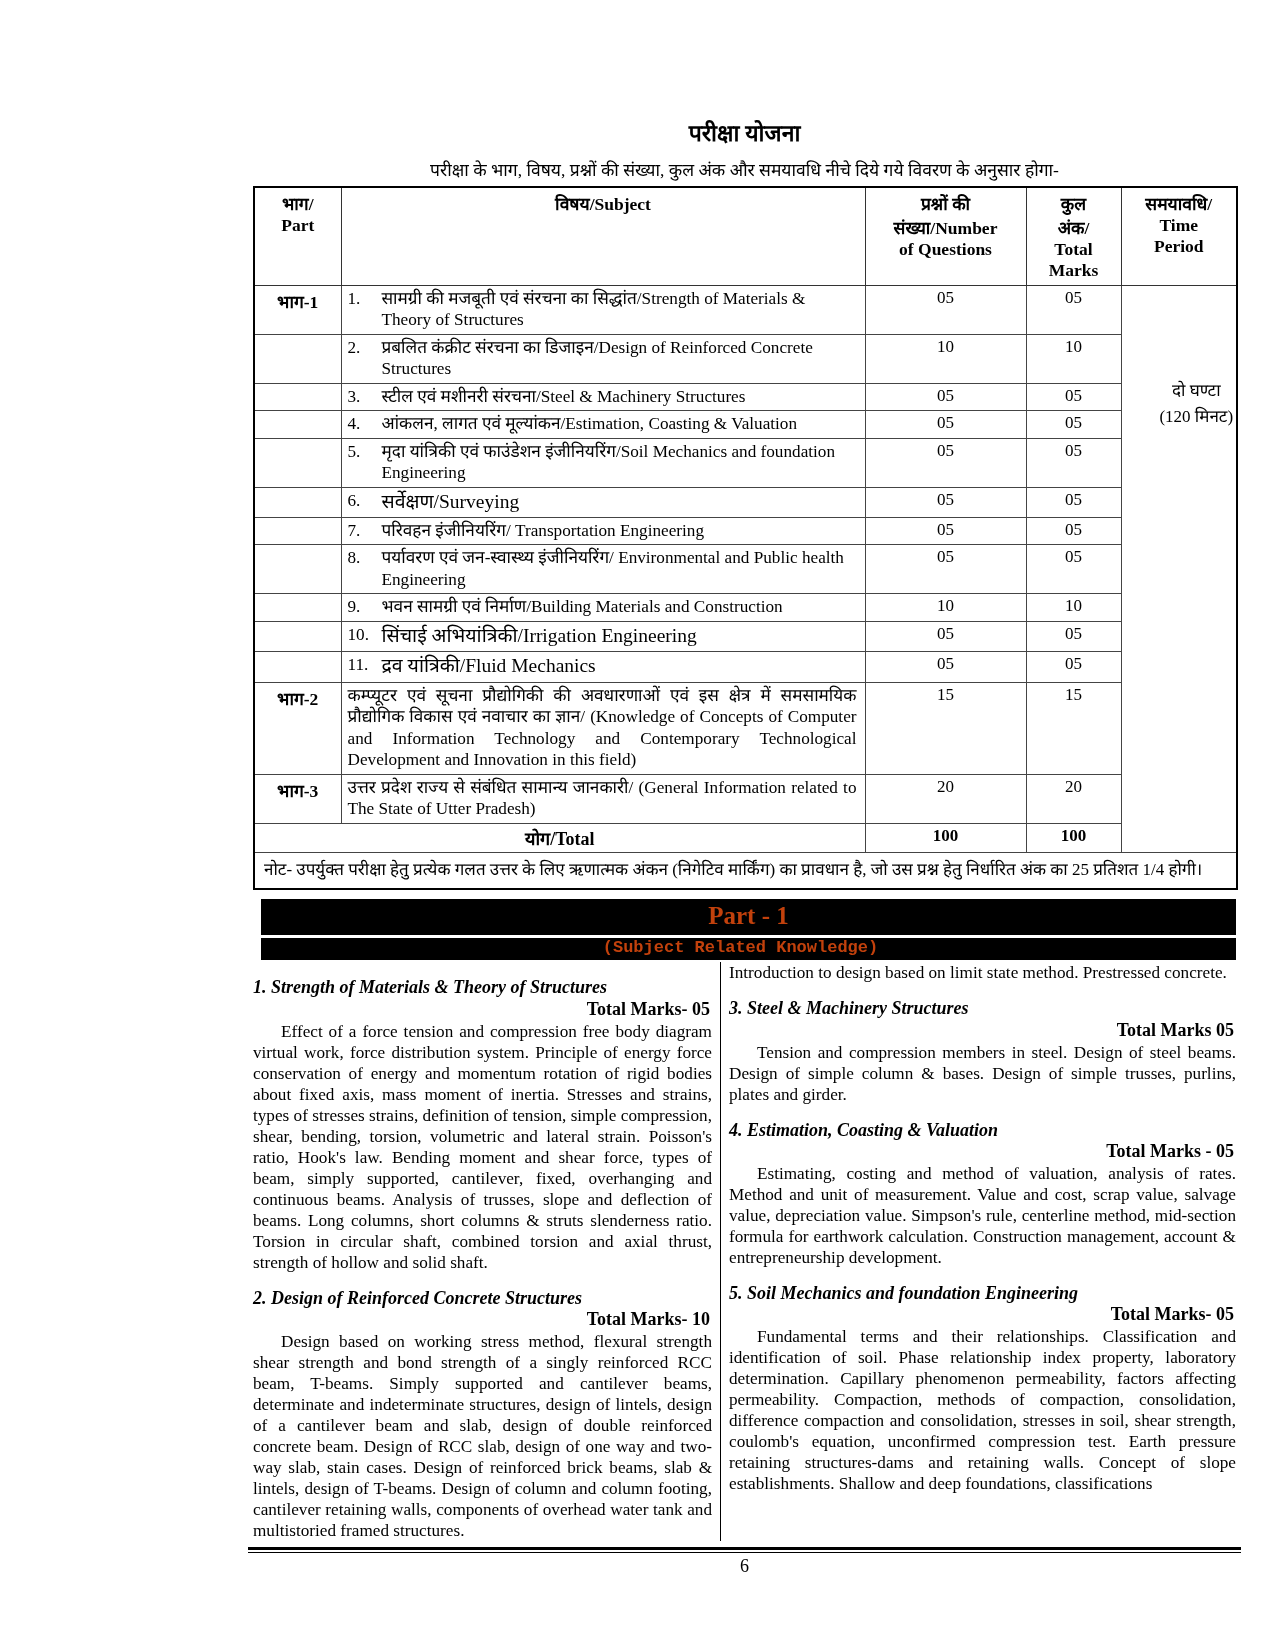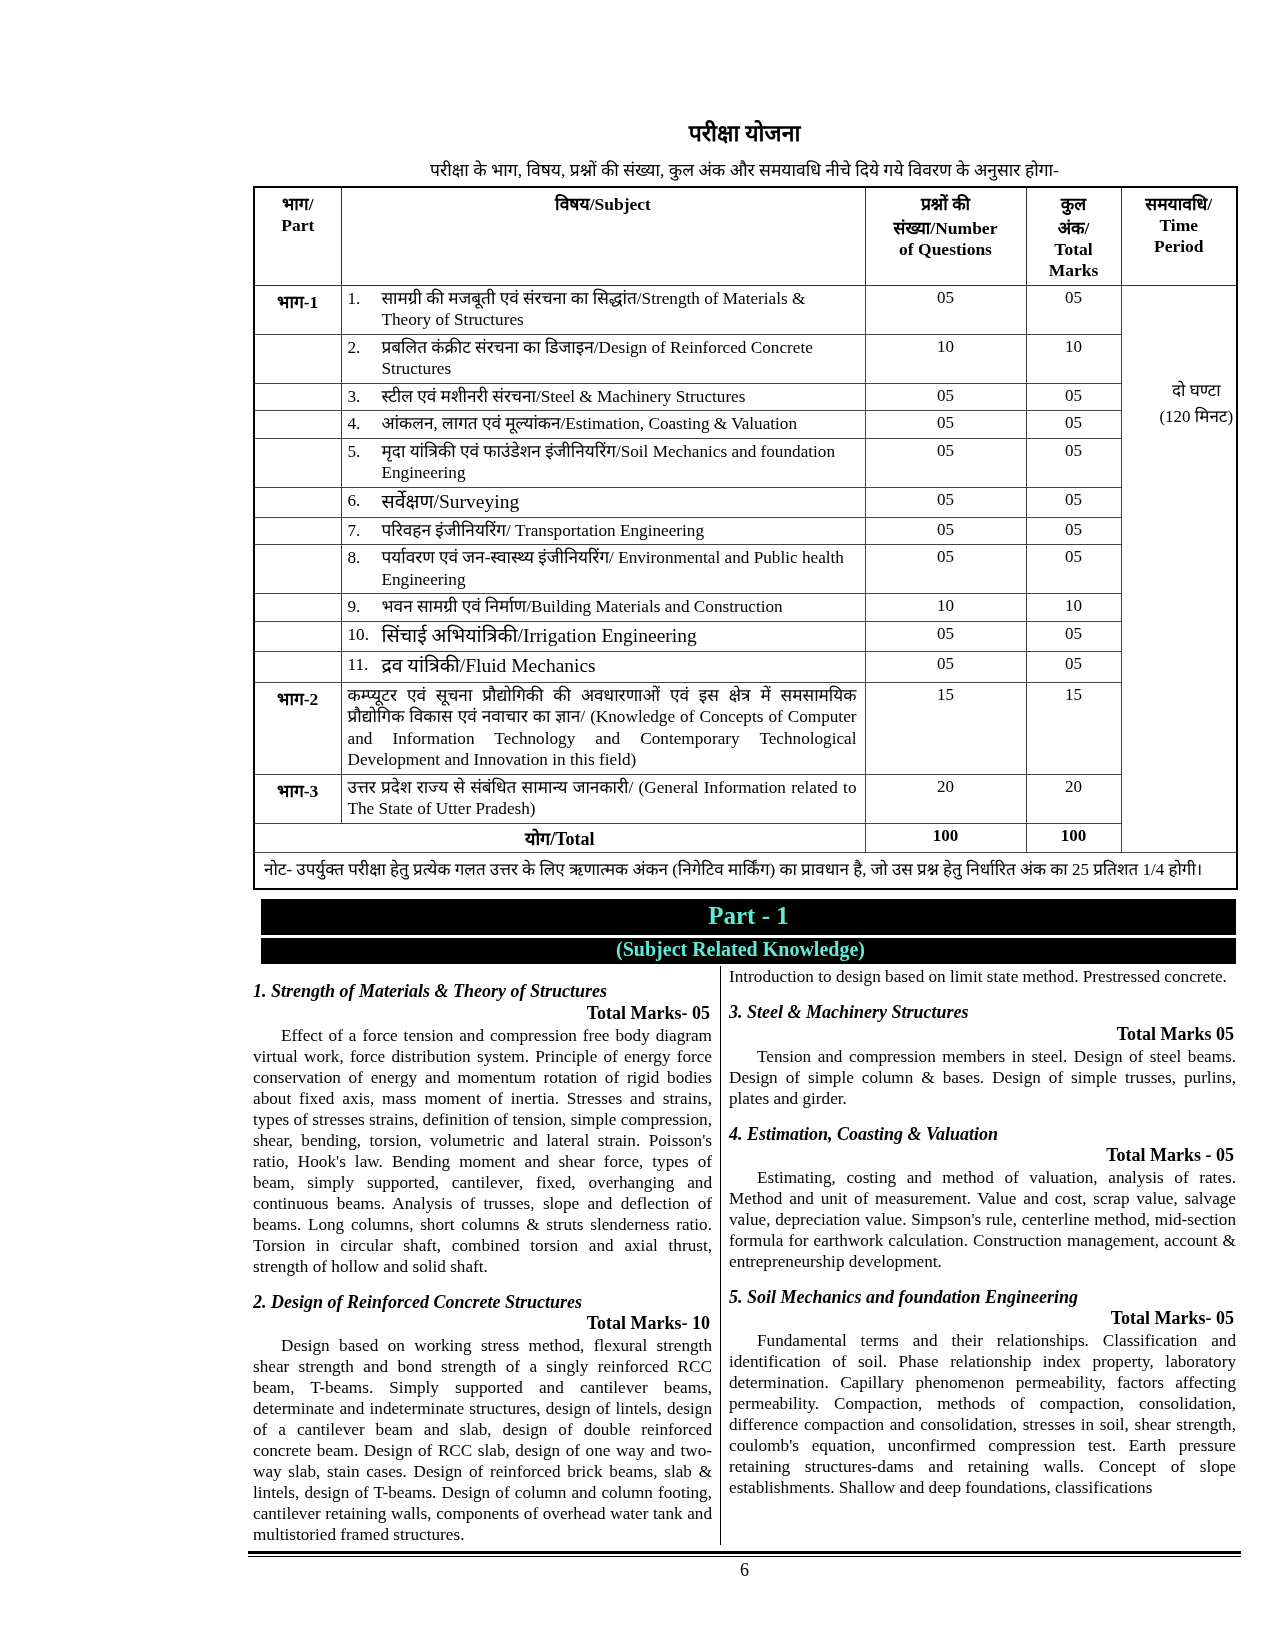--- a/index.html
+++ b/index.html
@@ -34,23 +34,23 @@
   td.time { font-size:17px; text-align:center; vertical-align:top; padding-top:92px; line-height:1.55;padding-left:35px; }
   tr.total-row td { font-weight:bold; }
   td.total-label { text-align:center; font-size:18px; padding:2px 0; }
   td.note-cell { font-size:17px; padding:5px 9px 7px 9px; line-height:1.4; text-align:left; }
 
   .syl-heading { text-align:center; margin-top:13px; }
   .syl-heading span {
     display:inline-block; font-size:30px; font-weight:bold; letter-spacing:1px;
     border-bottom:3px solid #000; padding-bottom:1px;
   }
-  .banner { background:#000; color:#5eead4; text-align:center; font-weight:bold;margin-left:8px; }
+  .banner { background:#000; color:#c2410c; text-align:center; font-weight:bold;margin-left:8px; }
   .banner.main { margin-top:9px; font-size:25px; padding:3px 0 5px 0; }
-  .banner.sub { margin-top:3px; font-size:20px; padding:0 16px 3px 0; }
+  .banner.sub { margin-top:3px; font-size:17px; padding:0 16px 3px 0;font-family:Liberation Mono, monospace; }
 
   .columns { display:flex; margin-top:2px; }
   .col-left { width:467px; flex:0 0 467px; padding-right:8px; }
   .col-right { flex:1; border-left:1.5px solid #000; padding-left:8px; }
   .sec-title { font-size:18px; font-weight:bold; line-height:1.2; margin-top:15px;font-style:italic; }
   .sec-marks { font-size:18px; font-weight:bold; text-align:right; line-height:1.2; padding-right:2px; }
   .sec-body { font-size:17.2px; line-height:21px; text-align:justify; text-indent:28px; }
   .sec-body.no-indent { text-indent:0; }
 
   .bottom-rule { margin-top:6px; margin-left:-5px; width:993px; border-top:3px solid #000; border-bottom:1px solid #000; height:6px; }

